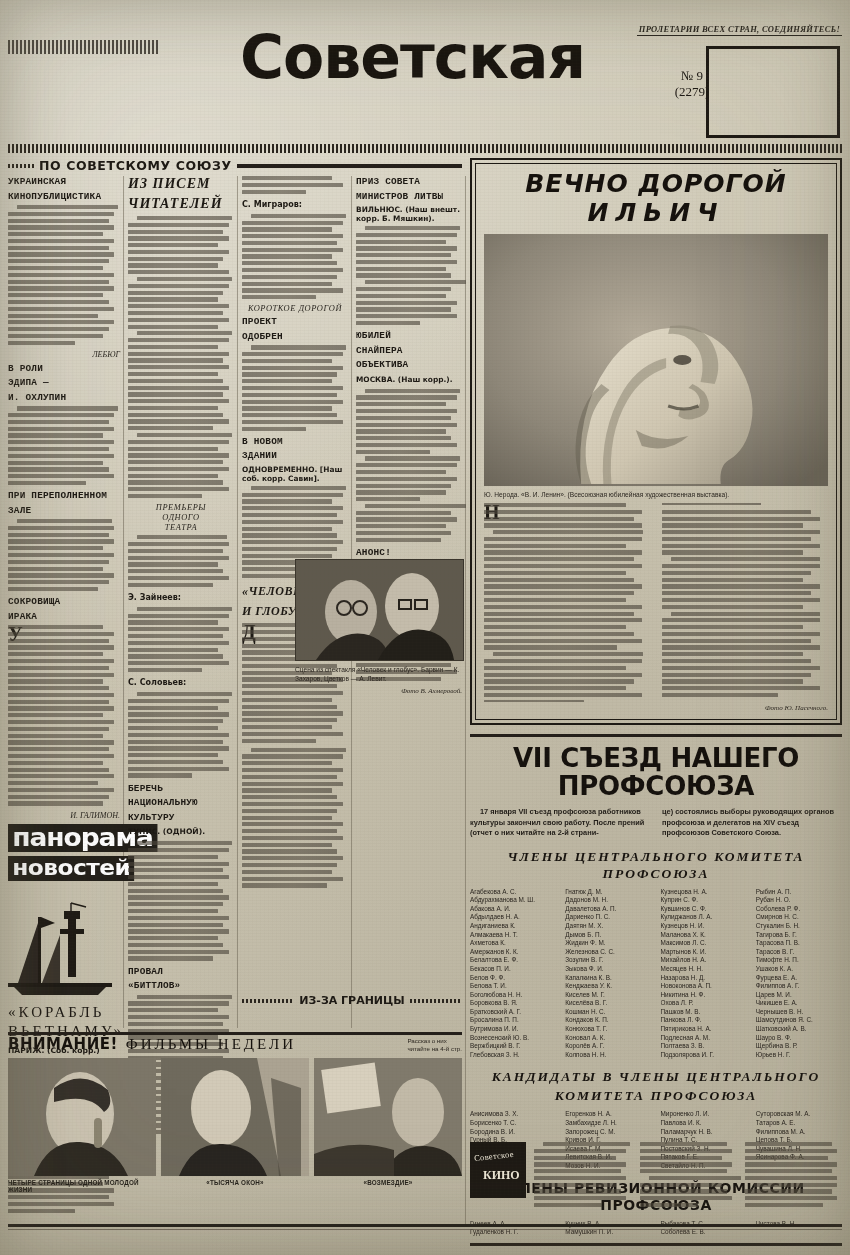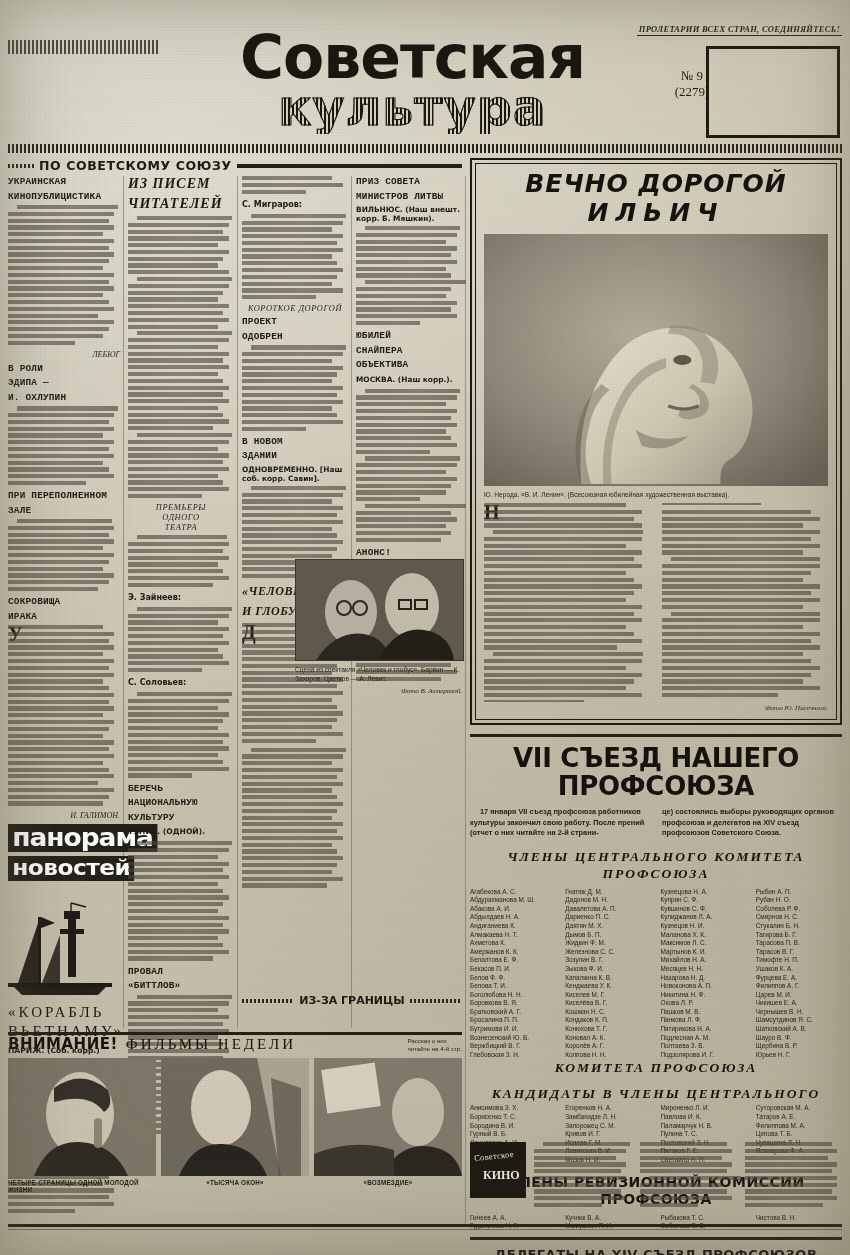--- a/index.html
+++ b/index.html
@@ -165,23 +165,20 @@
     </div>
 
     <div class="mast">
       <div class="mast-left">
         <div class="bar"></div>
         <div class="bar"></div>
       </div>
 
       <div class="mast-title">
         <div class="word1">Советская</div>
-        <div class="word2">
-          <div class="txt">культура</div>
-        </div>
       </div>
 
       <div class="datebox">
         <div class="num">
           <div>№ 9</div>
           <div>(2279)</div>
         </div>
         <div class="frame"></div>
       </div>
     </div>
@@ -899,22 +896,22 @@
               <div class="nm">Чикишев Е. А.</div>
               <div class="nm">Чернышев В. Н.</div>
               <div class="nm">Шамсутдинов Я. С.</div>
               <div class="nm">Шатковский А. В.</div>
               <div class="nm">Шауро В. Ф.</div>
               <div class="nm">Щербина В. Р.</div>
               <div class="nm">Юрьев Н. Г.</div>
             </div>
         </div>
 
+        <div class="sec-h" style="margin-bottom:2px">КАНДИДАТЫ В ЧЛЕНЫ ЦЕНТРАЛЬНОГО</div>
         <div class="sec-h" style="margin-top:0">КОМИТЕТА ПРОФСОЮЗА</div>
-        <div class="sec-h" style="margin-bottom:2px">КАНДИДАТЫ В ЧЛЕНЫ ЦЕНТРАЛЬНОГО</div>
         <div class="names">
           <div class="ncol">
               <div class="nm">Анисимова З. Х.</div>
               <div class="nm">Борисенко Т. С.</div>
               <div class="nm">Бородина В. И.</div>
               <div class="nm">Гурный В. Б.</div>
               <div class="nm">Данилевич А. И.</div>
               <div class="nm">Дойкова З. В.</div>
               <div class="nm">Емельянова З. И.</div>
             </div>

